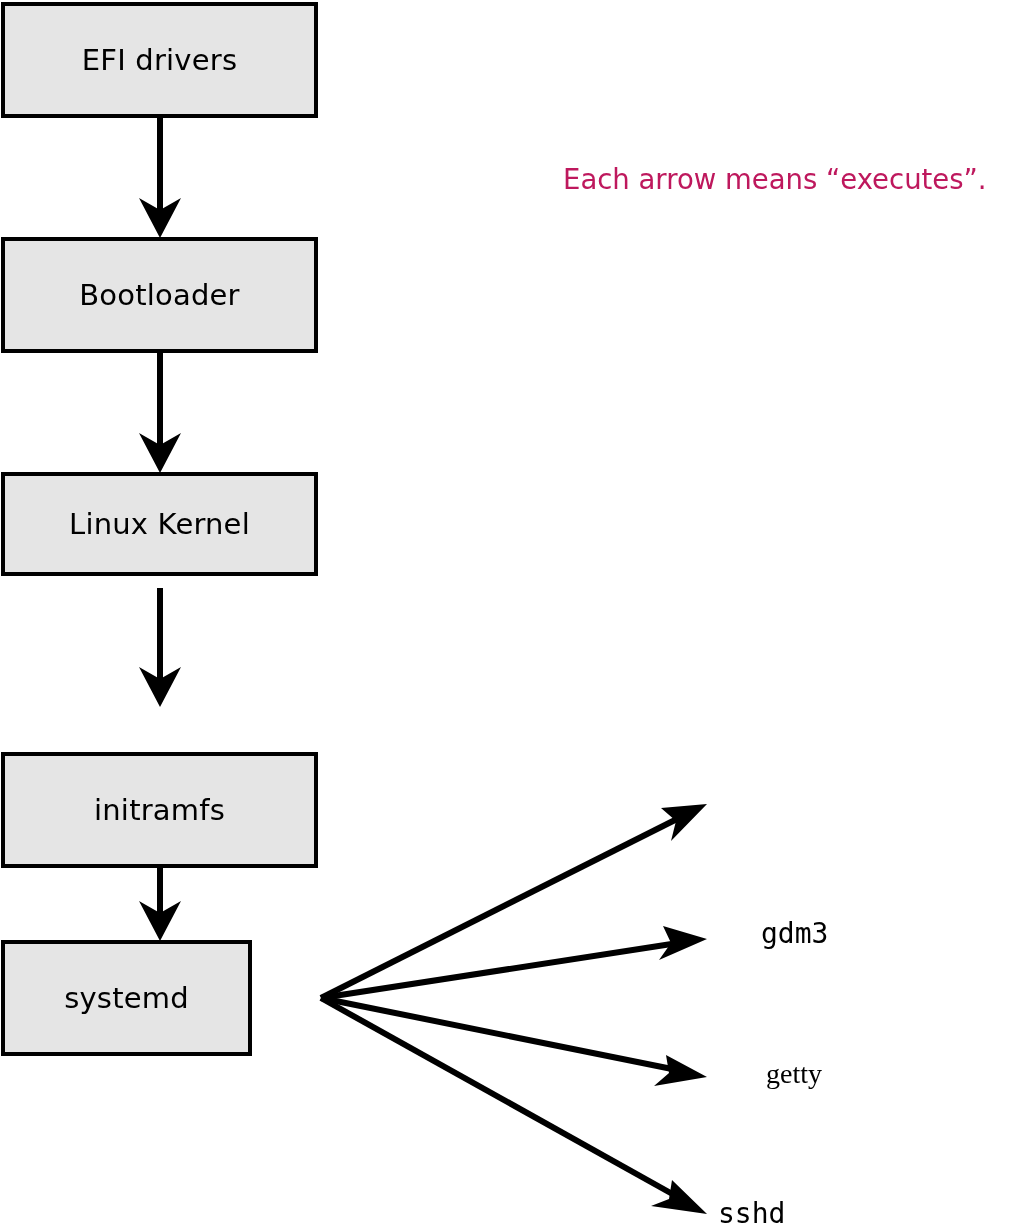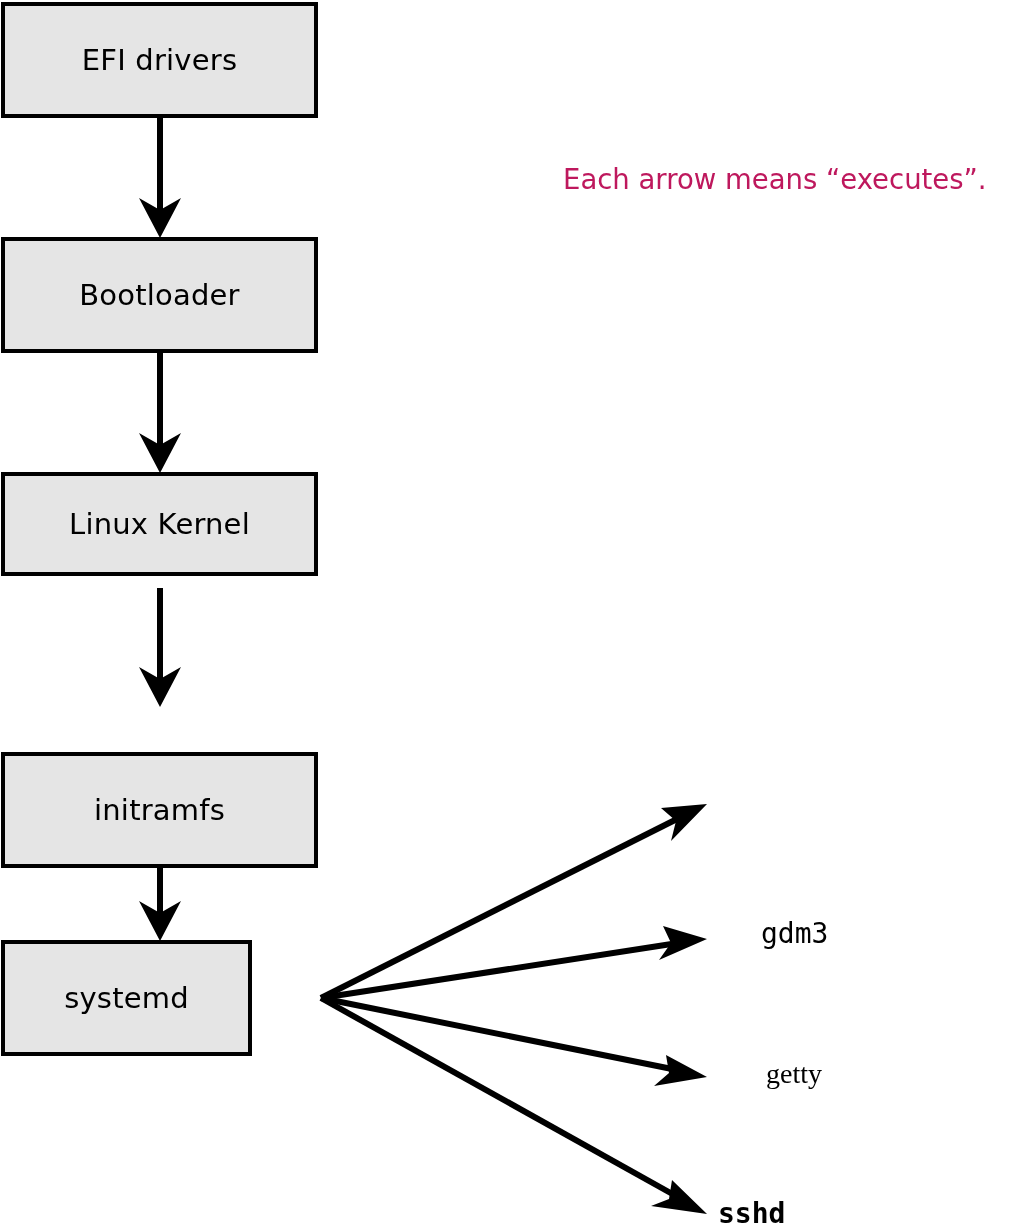--- a/index.html
+++ b/index.html
@@ -121,15 +121,15 @@
     <span class="node-label">initramfs</span>
   </div>
   <div class="node-box" id="box-systemd" style="left: 1px; top: 940px; width: 251px; height: 116px;">
     <span class="node-label">systemd</span>
   </div>
 
   <div class="caption-text" id="caption" style="left: 563px; top: 166px;">Each arrow means “executes”.</div>
 
   <div class="leaf-label" id="leaf-gdm3" style="left: 761px; top: 920px;">gdm3</div>
   <div class="leaf-label" id="leaf-getty" style="left: 766px; top: 1060px; font-family: Liberation Serif, serif;">getty</div>
-  <div class="leaf-label" id="leaf-sshd" style="left: 718px; top: 1200px; font-weight: bold;">sshd</div>
+  <div class="leaf-label" id="leaf-sshd" style="left: 718px; top: 1200px;">sshd</div>
 
 </div>
 
 </body></html>

